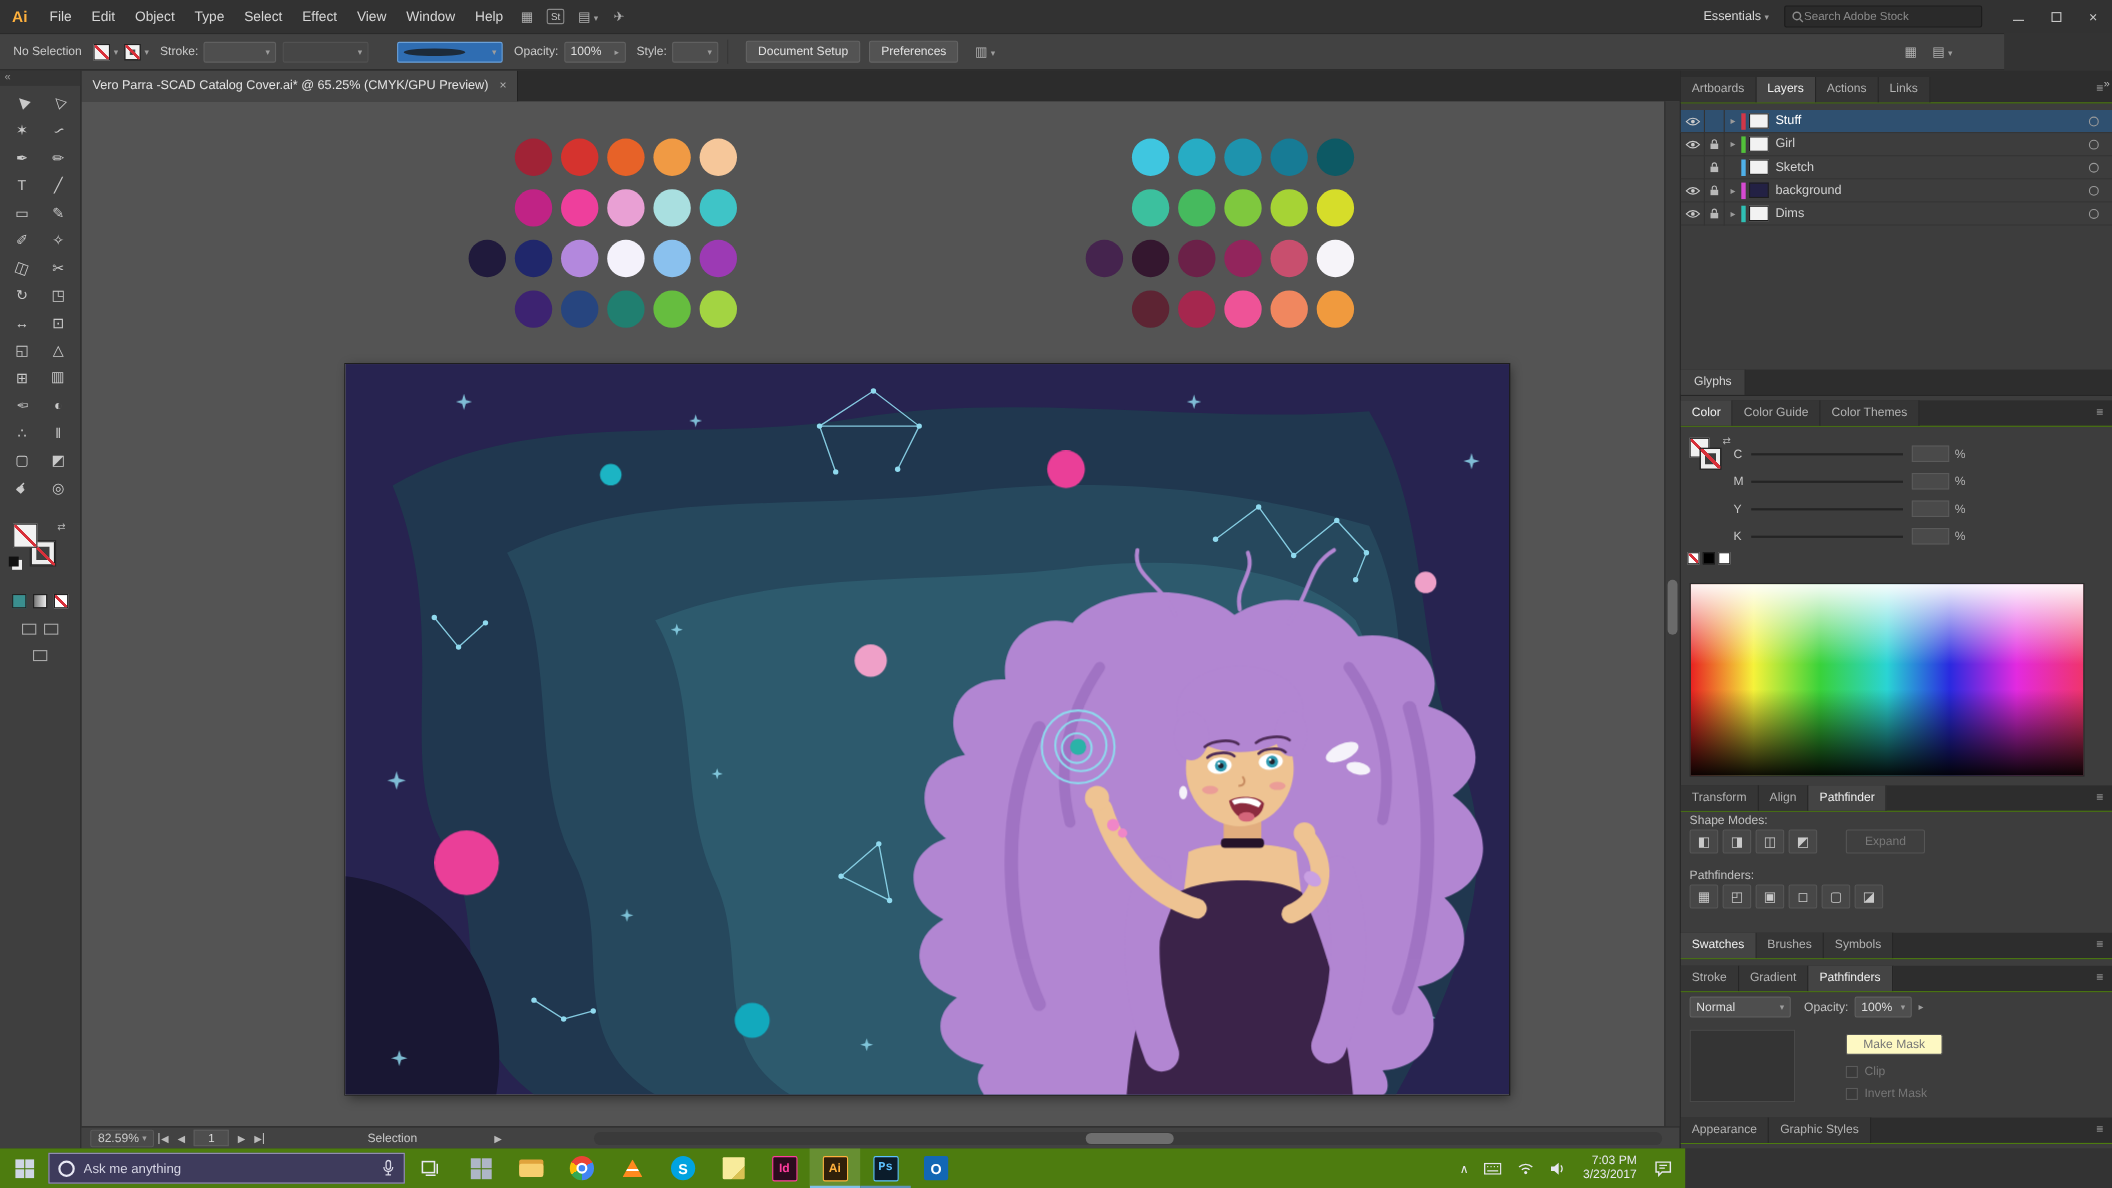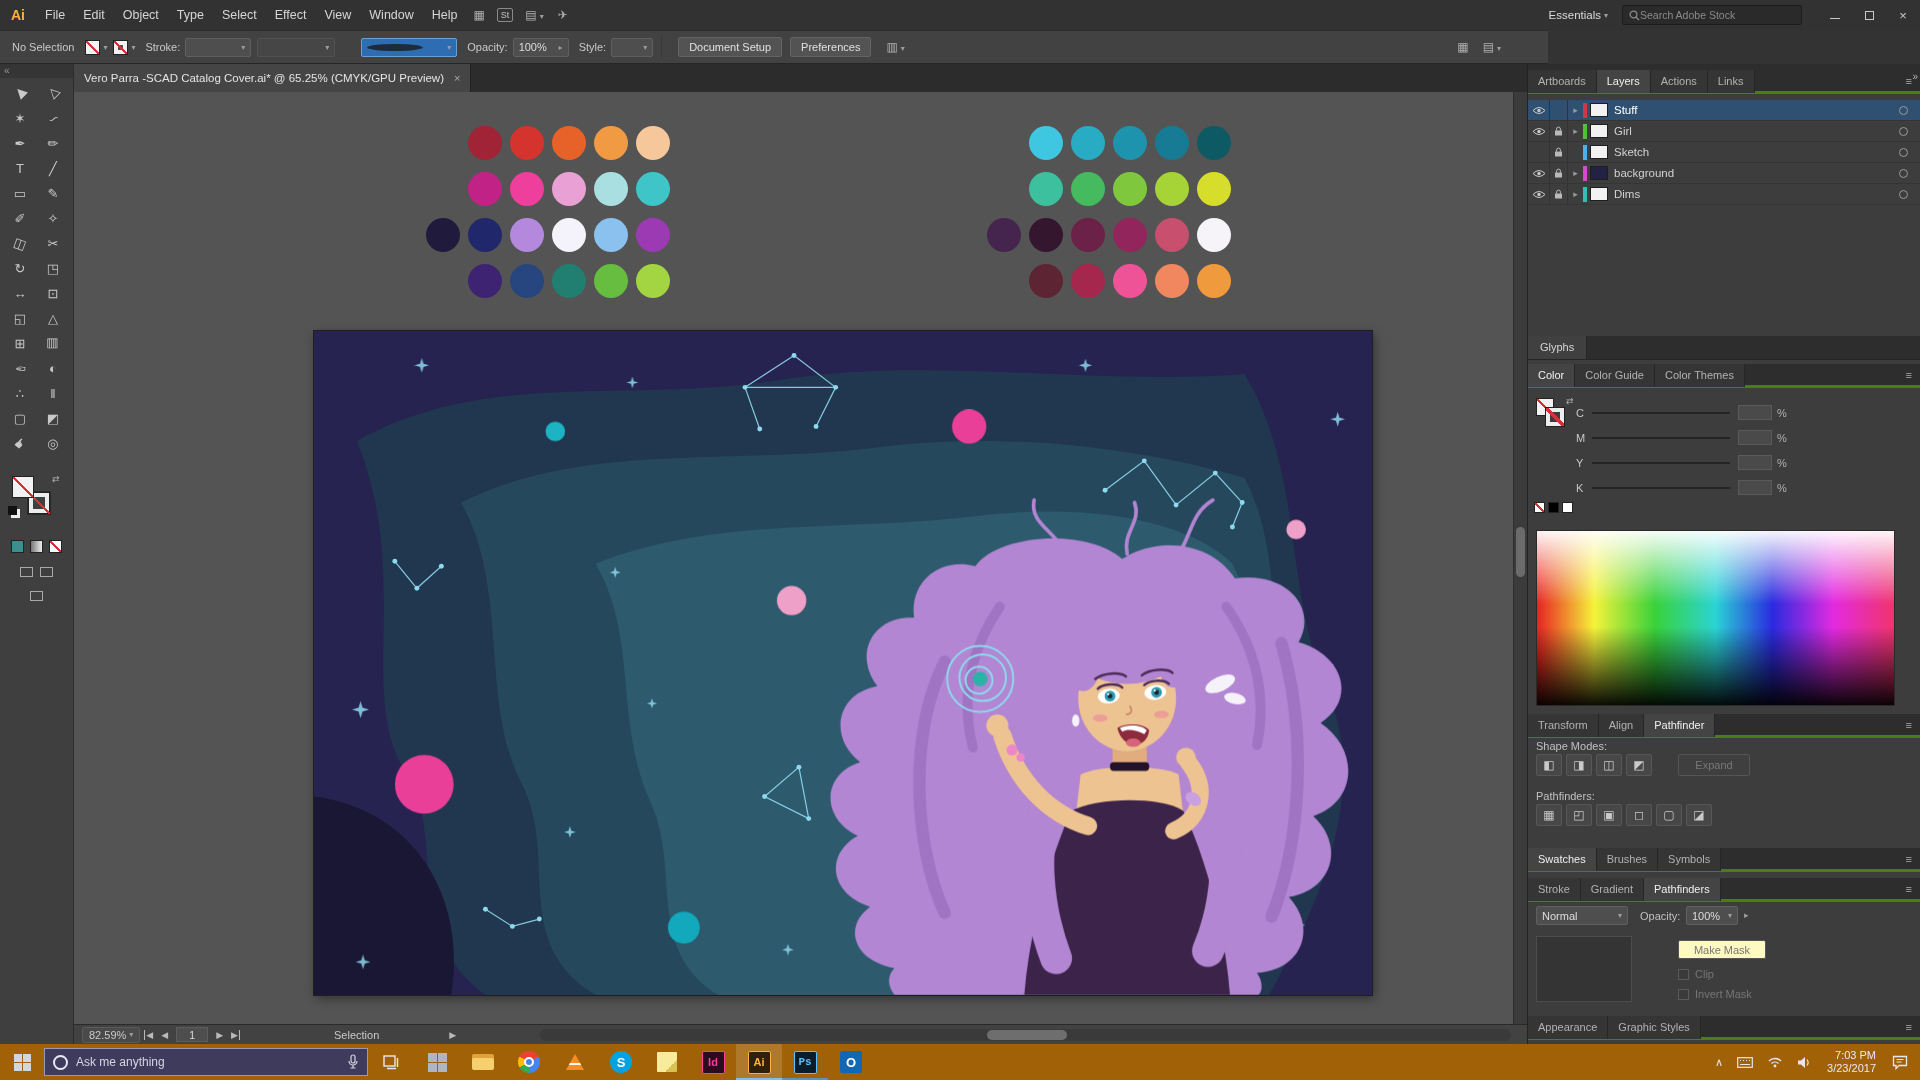--- a/index.html
+++ b/index.html
@@ -19,21 +19,21 @@
 #workspace { display:flex; align-items:center; font-size:11.5px; color:#d9d9d9; margin-right:14px; }
 #stock-search { display:flex; align-items:center; width:180px; height:20px; background:#2a2a2a;
   border:1px solid #1c1c1c; border-radius:2px; padding:0 6px; margin-right:16px; }
 #stock-search input { background:transparent; border:0; outline:none; color:#cfcfcf; font-size:10.5px; width:140px; }
 #stock-search input::placeholder { color:#8b8b8b; }
 .win-btn { width:34px; height:30px; display:flex; align-items:center; justify-content:center; color:#c9c9c9; font-size:13px; }
 .win-min-glyph { width:10px; border-bottom:1px solid #c9c9c9; height:1px; display:block; margin-top:6px; }
 .win-max-glyph { width:9px; height:9px; border:1px solid #c9c9c9; display:block; }
 
 
-#controlbar { position:absolute; top:30px; left:0; width:1548px; height:34px; background:#424242;
+#controlbar { position:absolute; top:30px; left:0; width:1822px; height:34px; background:#424242;
   border-top:1px solid #2a2a2a; border-bottom:1px solid #262626; display:flex; align-items:center;
   font-size:11px; color:#c9c9c9; z-index:29; }
 #controlbar .lbl { margin:0 5px 0 10px; }
 .swatch-none { width:15px; height:15px; background:#f2f2f2; border:1px solid #222; position:relative; margin-left:6px; }
 .swatch-none::after { content:""; position:absolute; inset:0;
   background:linear-gradient(45deg, transparent 44%, #d8303a 44%, #d8303a 56%, transparent 56%); }
 .swatch-stroke { box-shadow:inset 0 0 0 4px #f2f2f2, inset 0 0 0 5px #555; background:#424242; }
 .combo { height:19px; background:#4e4e4e; border:1px solid #606060; border-radius:2px;
   display:flex; align-items:center; padding:0 5px; color:#ddd; }
 .combo.disabled { background:#464646; border-color:#525252; color:#777; }
@@ -99,21 +99,21 @@
 #artboard-field { width:32px; height:15px; background:#4e4e4e; border:1px solid #5e5e5e; color:#ddd;
   font-size:10.5px; text-align:center; margin:0 4px; outline:none; }
 #status-label { margin-left:90px; }
 #htrack { position:absolute; left:466px; right:16px; top:4px; height:12px; background:#3a3a3a; border-radius:6px; }
 #hthumb { position:absolute; left:46%; width:80px; top:1px; bottom:1px; background:#6e6e6e; border-radius:5px; }
 
 
 #rightpanel { position:absolute; top:64px; right:0; width:393px; height:980px; background:#3d3d3d;
   border-left:1px solid #232323; font-size:11px; color:#c8c8c8; z-index:23; }
 .rp-sec { position:absolute; left:0; right:0; }
-.rp-tabs { height:24px; background:#2d2d2d; border-bottom:3px solid #4d7c0f; display:flex; align-items:flex-start; }
+.rp-tabs { height:24px; background:#2d2d2d; border-bottom:1px solid #4d7c0f; display:flex; align-items:flex-start; }
 .rp-tabs .tab { padding:0 10px; line-height:23px; color:#b2b2b2; background:#353535; border-right:1px solid #262626; white-space:nowrap; }
 .rp-tabs .tab.active { background:#444; color:#efefef; }
 .rp-menu { margin-left:auto; color:#aaa; padding:0 8px; line-height:23px; }
 #rp-topstrip { position:absolute; top:0; left:0; right:0; height:6px; background:#2d2d2d; }
 #collapse-chevron { position:absolute; top:7px; right:2px; color:#b5b5b5; font-size:10px; z-index:5; }
 
 #layer-rows { top:36px; }
 .layer-row { height:21px; display:flex; align-items:center; border-bottom:1px solid #353535; font-size:11.5px; color:#d2d2d2; }
 .layer-row.selected { background:#2f5070; color:#fff; }
 .layer-row .cell { display:flex; align-items:center; justify-content:center; height:21px; border-right:1px solid #333; }
@@ -183,21 +183,21 @@
 #mask-thumb { position:absolute; left:8px; top:34px; width:96px; height:66px; background:#343434; border:1px solid #4c4c4c; }
 #make-mask { position:absolute; left:150px; top:38px; width:88px; height:19px; background:#fef9c3;
   border:1px solid #565656; border-radius:2px; color:#767676; display:flex; align-items:center; justify-content:center; }
 .chk { position:absolute; left:150px; display:flex; align-items:center; color:#767676; }
 #clip-chk { top:66px; } #invert-chk { top:86px; }
 .chk .box { width:11px; height:11px; border:1px solid #5a5a5a; background:#3a3a3a; margin-right:6px; }
 
 #bottom-tabs { top:952px; }
 
 
-#taskbar { position:absolute; left:0; top:1044px; width:1920px; height:36px; background:#a16207;
+#taskbar { position:absolute; left:0; top:1044px; width:1532px; height:36px; background:#4d7c0f;
   display:flex; align-items:center; z-index:40; color:#e8e8f2; }
 #start-btn { width:44px; height:36px; display:flex; align-items:center; justify-content:center; }
 .win-logo { display:grid; grid-template-columns:8px 8px; grid-template-rows:8px 8px; gap:1px; }
 .win-logo span { background:#cfd6e4; }
 #tb-search { display:flex; align-items:center; width:324px; height:28px; background:#3e3b5c;
   border:1px solid #9a98b8; padding:0 8px; }
 #cortana-ring { width:15px; height:15px; border:2px solid #e8e8f4; border-radius:50%; margin-right:8px; flex:none; }
 #tb-search input { flex:1; background:transparent; border:0; outline:none; color:#e3e2ee; font-size:12px; }
 #tb-search input::placeholder { color:#d6d5e4; }
 #taskbar-apps { display:flex; height:36px; }

